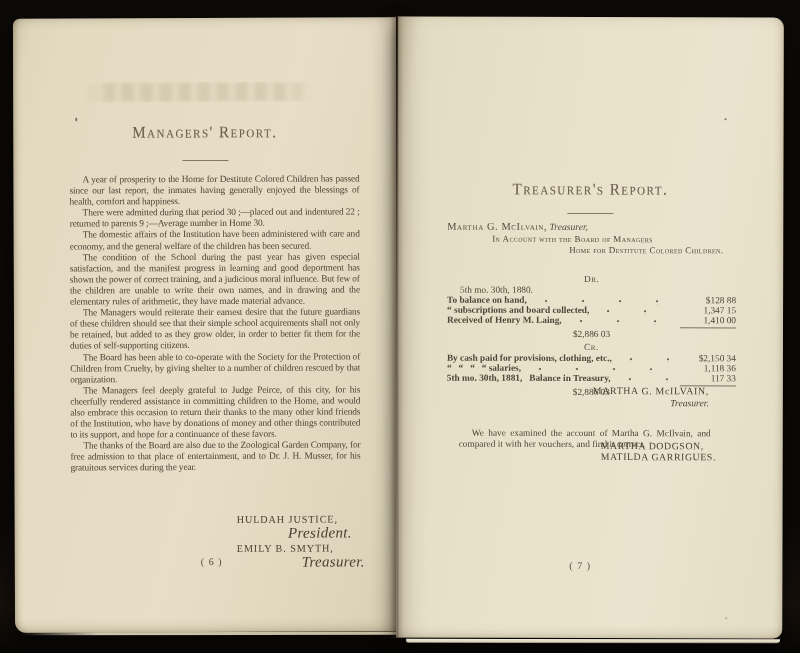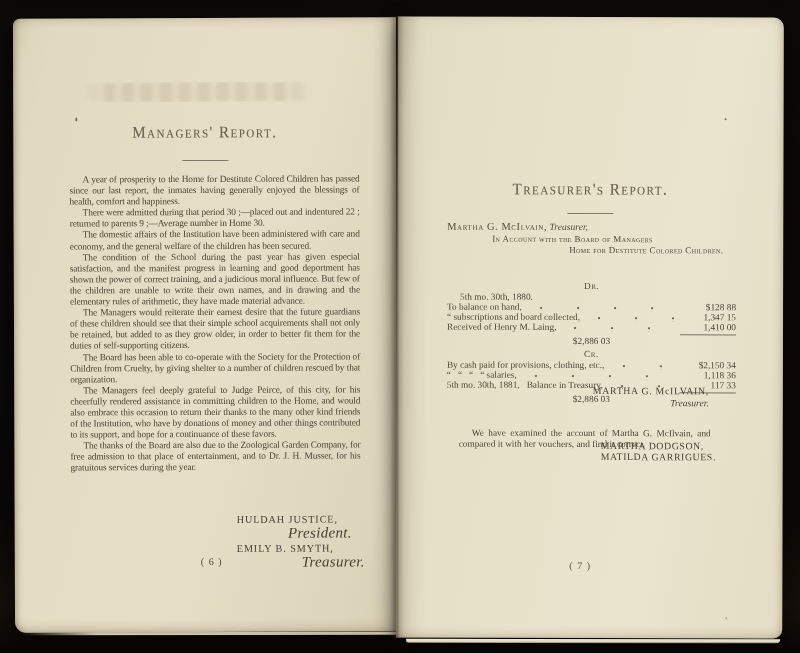--- a/index.html
+++ b/index.html
@@ -93,25 +93,25 @@
   }
   .sig-block{position:absolute;font-size:10.2px;color:#4a4134;}
   .sig-name{letter-spacing:0.9px;white-space:pre;}
   .sig-role{font-style:italic;text-align:right;font-size:15px;letter-spacing:0.3px;}
 
   
   .acct-head{position:absolute;left:50px;width:290px;font-size:9.6px;color:#51483b;}
   .acct-head .nm{font-variant:small-caps;letter-spacing:0.6px;}
   .acct-head .rl{font-style:italic;}
   .acct-table{position:absolute;left:50px;top:248px;width:289px;font-size:9.3px;color:var(--ink);}
-  .sec-heading{text-align:center;font-variant:small-caps;letter-spacing:0.5px;line-height:10px;margin:16px 0 1px 0;color:#51483b;font-family:Liberation Serif, serif;}
+  .sec-heading{text-align:center;font-variant:small-caps;letter-spacing:0.5px;line-height:10px;margin:9px 0 1px 0;color:#51483b;font-family:Liberation Serif, serif;}
   .sec-heading.cr{margin-top:3px;}
   .date-line{line-height:10px;padding-left:13px;white-space:pre;}
   .acct-row{display:flex;align-items:baseline;line-height:10px;}
-  .acct-row .lbl{white-space:pre;}
+  .acct-row .lbl{white-space:pre;font-weight:bold;}
   .acct-row .leader{
     flex:1 1 auto;align-self:flex-end;height:5px;margin:0 10px 1px 12px;
     background-image:radial-gradient(circle at 1.2px 1.2px,rgba(78,68,55,0.8) 0.9px,rgba(0,0,0,0) 1.3px);
     background-size:37px 4px;background-repeat:repeat-x;background-position:6px bottom;
   }
   .acct-row .amt{text-align:right;white-space:pre;min-width:46px;}
   .total-rule{width:56px;margin:2px 0 1px auto;border-top:1px solid rgba(96,86,74,0.8);}
   .total-row{display:flex;justify-content:center;line-height:10px;}
   .total-row .amt{white-space:pre;}
   .treas-sig{position:absolute;left:50px;width:262px;color:#4a4134;}

